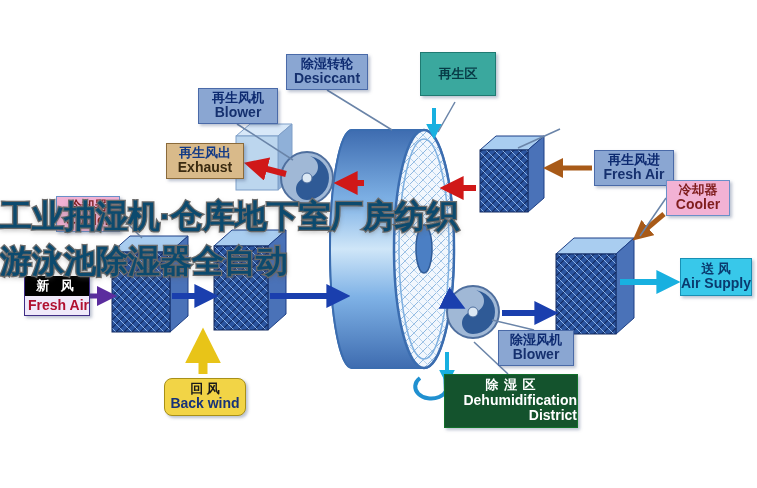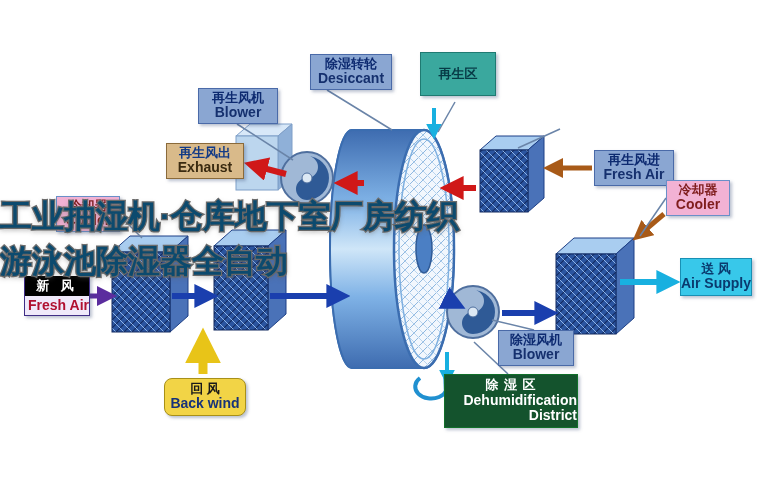--- a/index.html
+++ b/index.html
@@ -168,21 +168,21 @@
       <line x1="534" y1="330" x2="492" y2="320"></line>
       <line x1="508" y1="374" x2="474" y2="342"></line>
     </g>
   </svg>
 
   <div class="lbl steel" style="left:198px;top:88px;width:80px;height:36px;">
     <span class="zh">再生风机</span>
     <span class="en">Blower</span>
   </div>
 
-  <div class="lbl steel" style="left:286px;top:54px;width:82px;height:36px;margin-left:24px;">
+  <div class="lbl steel" style="left:286px;top:54px;width:82px;height:36px;">
     <span class="zh">除湿转轮</span>
     <span class="en">Desiccant</span>
   </div>
 
   <div class="lbl teal" style="left:420px;top:52px;width:76px;height:44px;">
     <span class="zh">再生区</span>
   </div>
 
 
   <div class="lbl tan" style="left:166px;top:143px;width:78px;height:36px;">

